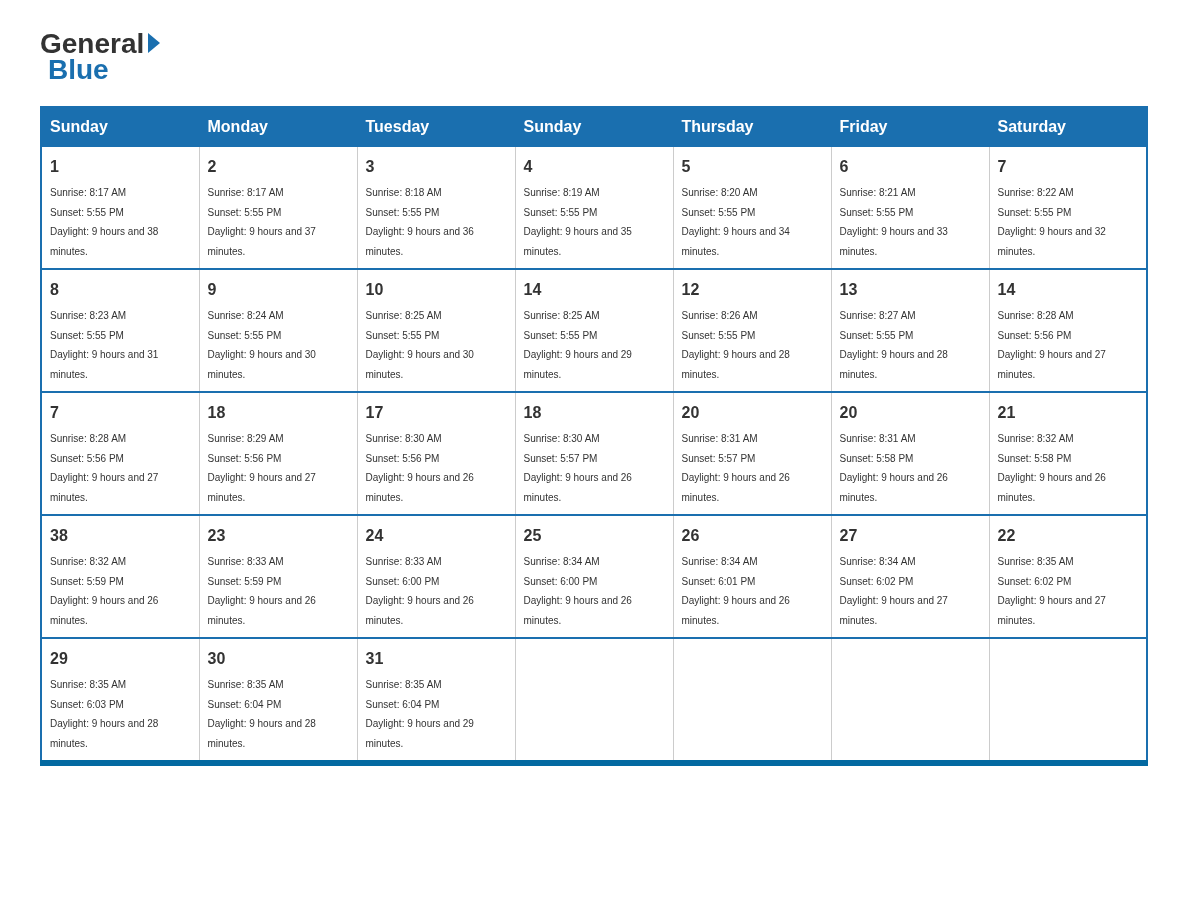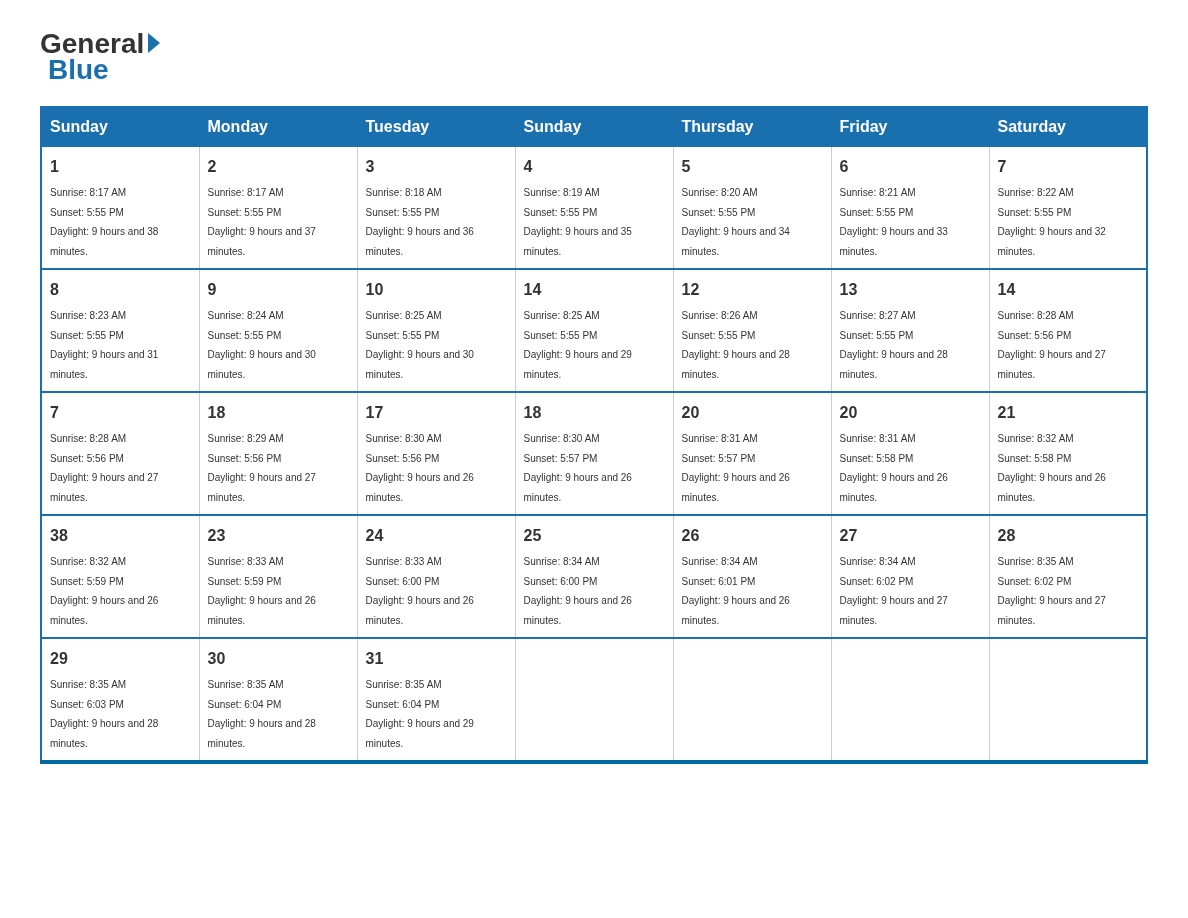--- a/index.html
+++ b/index.html
@@ -77,21 +77,21 @@
       vertical-align: top;
       padding: 8px 8px;
       border: 1px solid #ccc;
       border-bottom: 2px solid #1a6faf;
       width: 14.28%;
       font-size: 13px;
       color: #333;
       line-height: 1.5;
     }
     .calendar tr:last-child td {
-      border-bottom: 4px solid #0369a1;
+      border-bottom: 6px solid #0369a1;
     }
     .day-number {
       font-size: 16px;
       font-weight: bold;
       display: block;
       margin-bottom: 3px;
     }
     .day-info {
       font-size: 10px;
       color: #333;
@@ -159,21 +159,21 @@
         <td><span class="day-number">20</span><span class="day-info">Sunrise: 8:31 AM<br>Sunset: 5:58 PM<br>Daylight: 9 hours and 26 minutes.</span></td>
         <td><span class="day-number">21</span><span class="day-info">Sunrise: 8:32 AM<br>Sunset: 5:58 PM<br>Daylight: 9 hours and 26 minutes.</span></td>
       </tr>
       <tr>
         <td><span class="day-number">38</span><span class="day-info">Sunrise: 8:32 AM<br>Sunset: 5:59 PM<br>Daylight: 9 hours and 26 minutes.</span></td>
         <td><span class="day-number">23</span><span class="day-info">Sunrise: 8:33 AM<br>Sunset: 5:59 PM<br>Daylight: 9 hours and 26 minutes.</span></td>
         <td><span class="day-number">24</span><span class="day-info">Sunrise: 8:33 AM<br>Sunset: 6:00 PM<br>Daylight: 9 hours and 26 minutes.</span></td>
         <td><span class="day-number">25</span><span class="day-info">Sunrise: 8:34 AM<br>Sunset: 6:00 PM<br>Daylight: 9 hours and 26 minutes.</span></td>
         <td><span class="day-number">26</span><span class="day-info">Sunrise: 8:34 AM<br>Sunset: 6:01 PM<br>Daylight: 9 hours and 26 minutes.</span></td>
         <td><span class="day-number">27</span><span class="day-info">Sunrise: 8:34 AM<br>Sunset: 6:02 PM<br>Daylight: 9 hours and 27 minutes.</span></td>
-        <td><span class="day-number">28</span><span class="day-info">Sunrise: 8:35 AM<br>Sunset: 6:02 PM<br>Daylight: 9 hours and 27 minutes.</span></td>
+        <td><span class="day-number">22</span><span class="day-info">Sunrise: 8:35 AM<br>Sunset: 6:02 PM<br>Daylight: 9 hours and 27 minutes.</span></td>
       </tr>
       <tr>
         <td><span class="day-number">29</span><span class="day-info">Sunrise: 8:35 AM<br>Sunset: 6:03 PM<br>Daylight: 9 hours and 28 minutes.</span></td>
         <td><span class="day-number">30</span><span class="day-info">Sunrise: 8:35 AM<br>Sunset: 6:04 PM<br>Daylight: 9 hours and 28 minutes.</span></td>
         <td><span class="day-number">31</span><span class="day-info">Sunrise: 8:35 AM<br>Sunset: 6:04 PM<br>Daylight: 9 hours and 29 minutes.</span></td>
         <td class="empty-cell"></td>
         <td class="empty-cell"></td>
         <td class="empty-cell"></td>
         <td class="empty-cell"></td>
       </tr>

